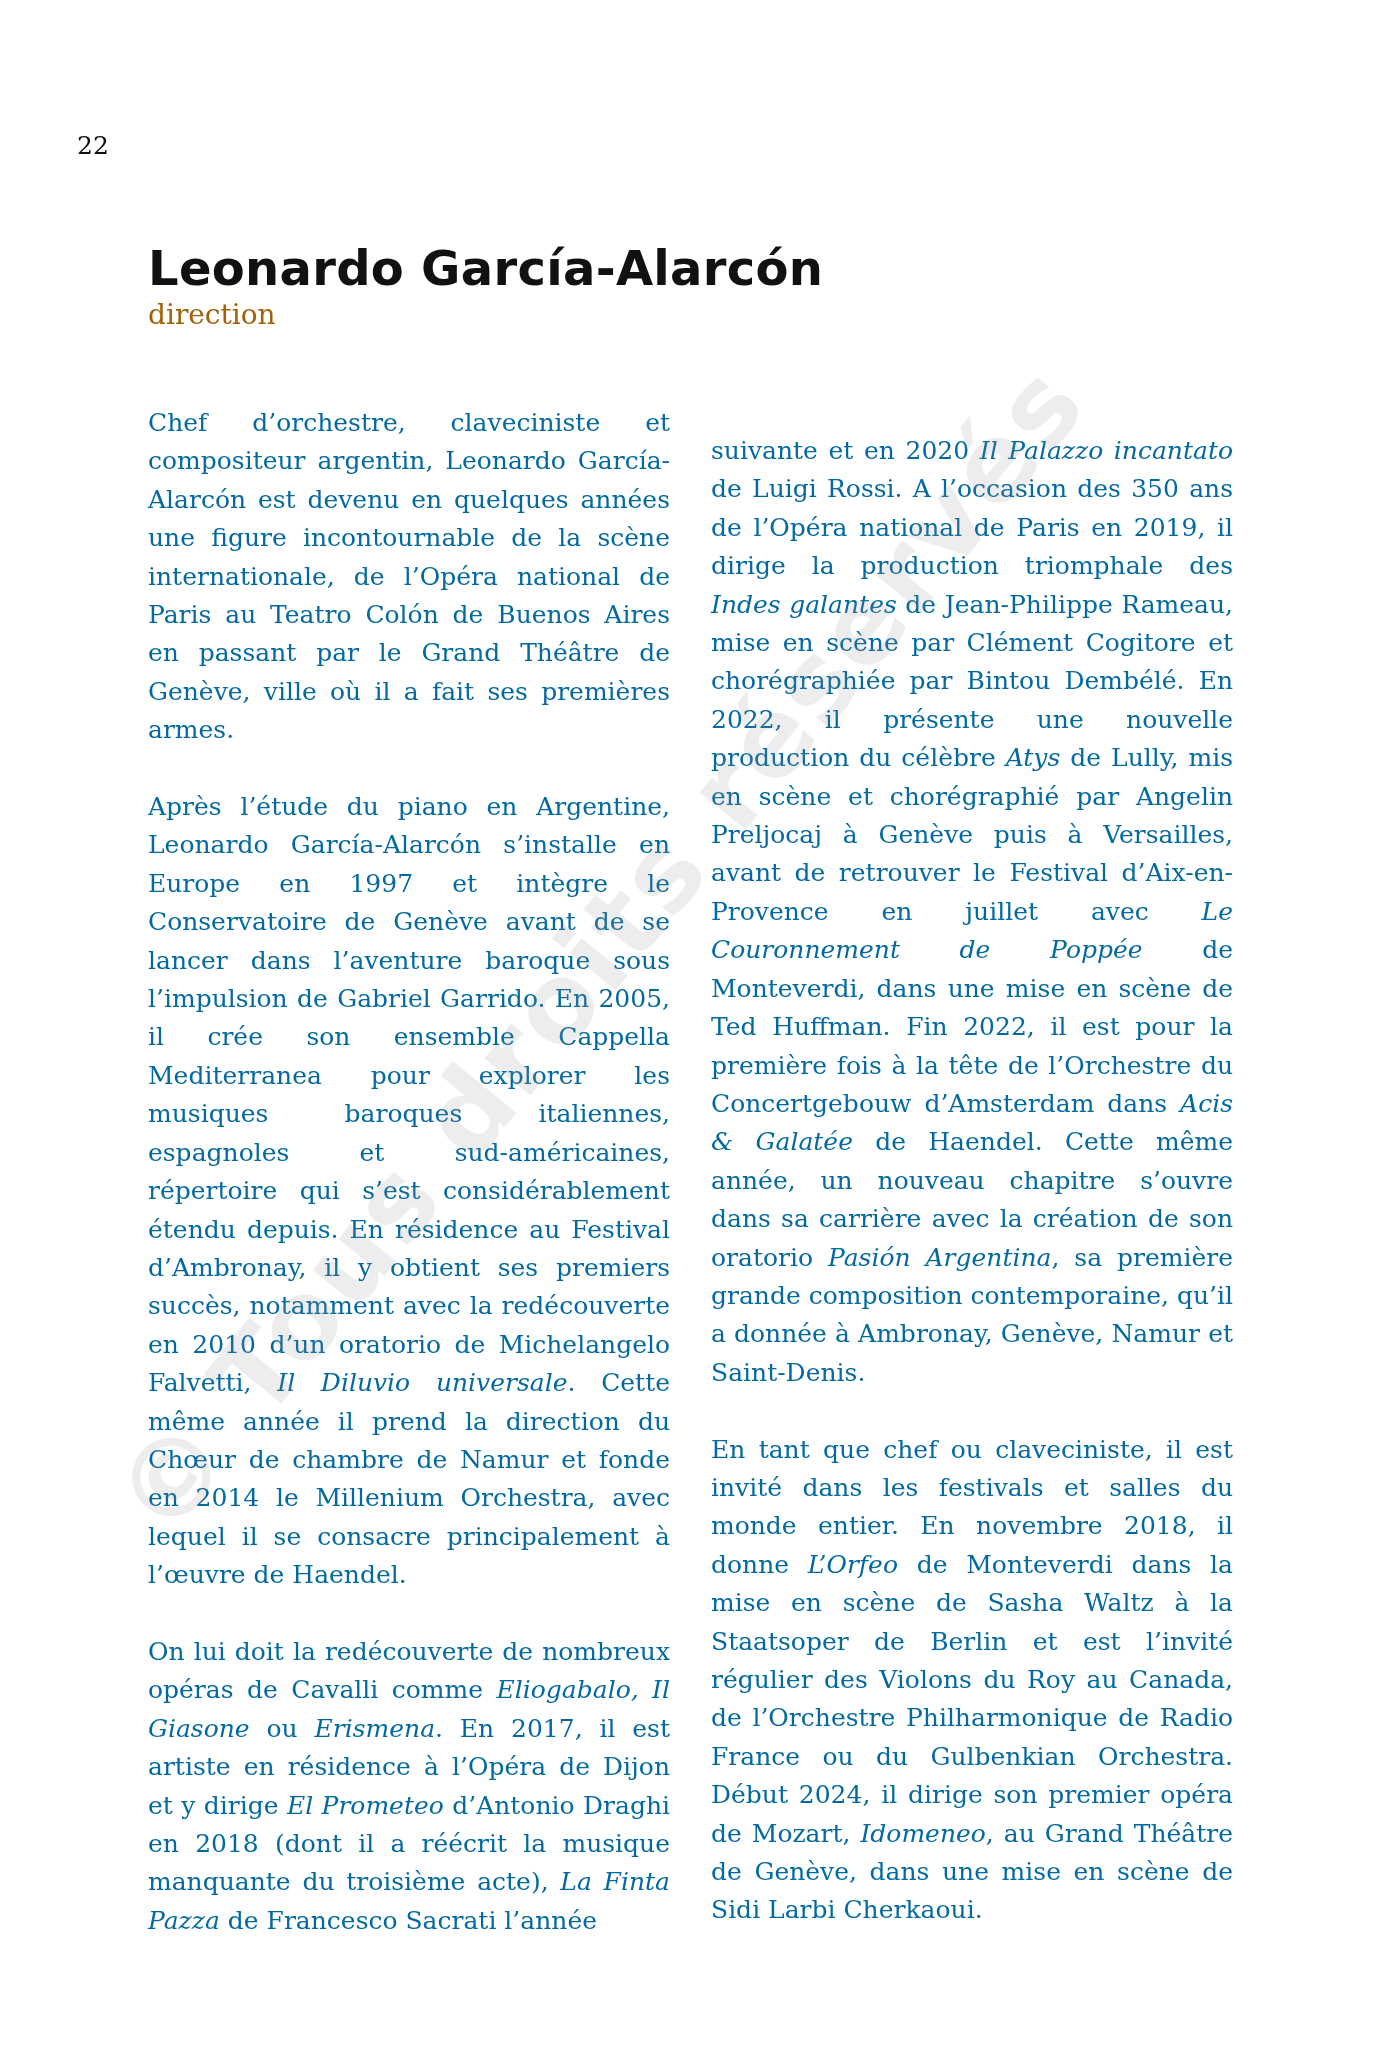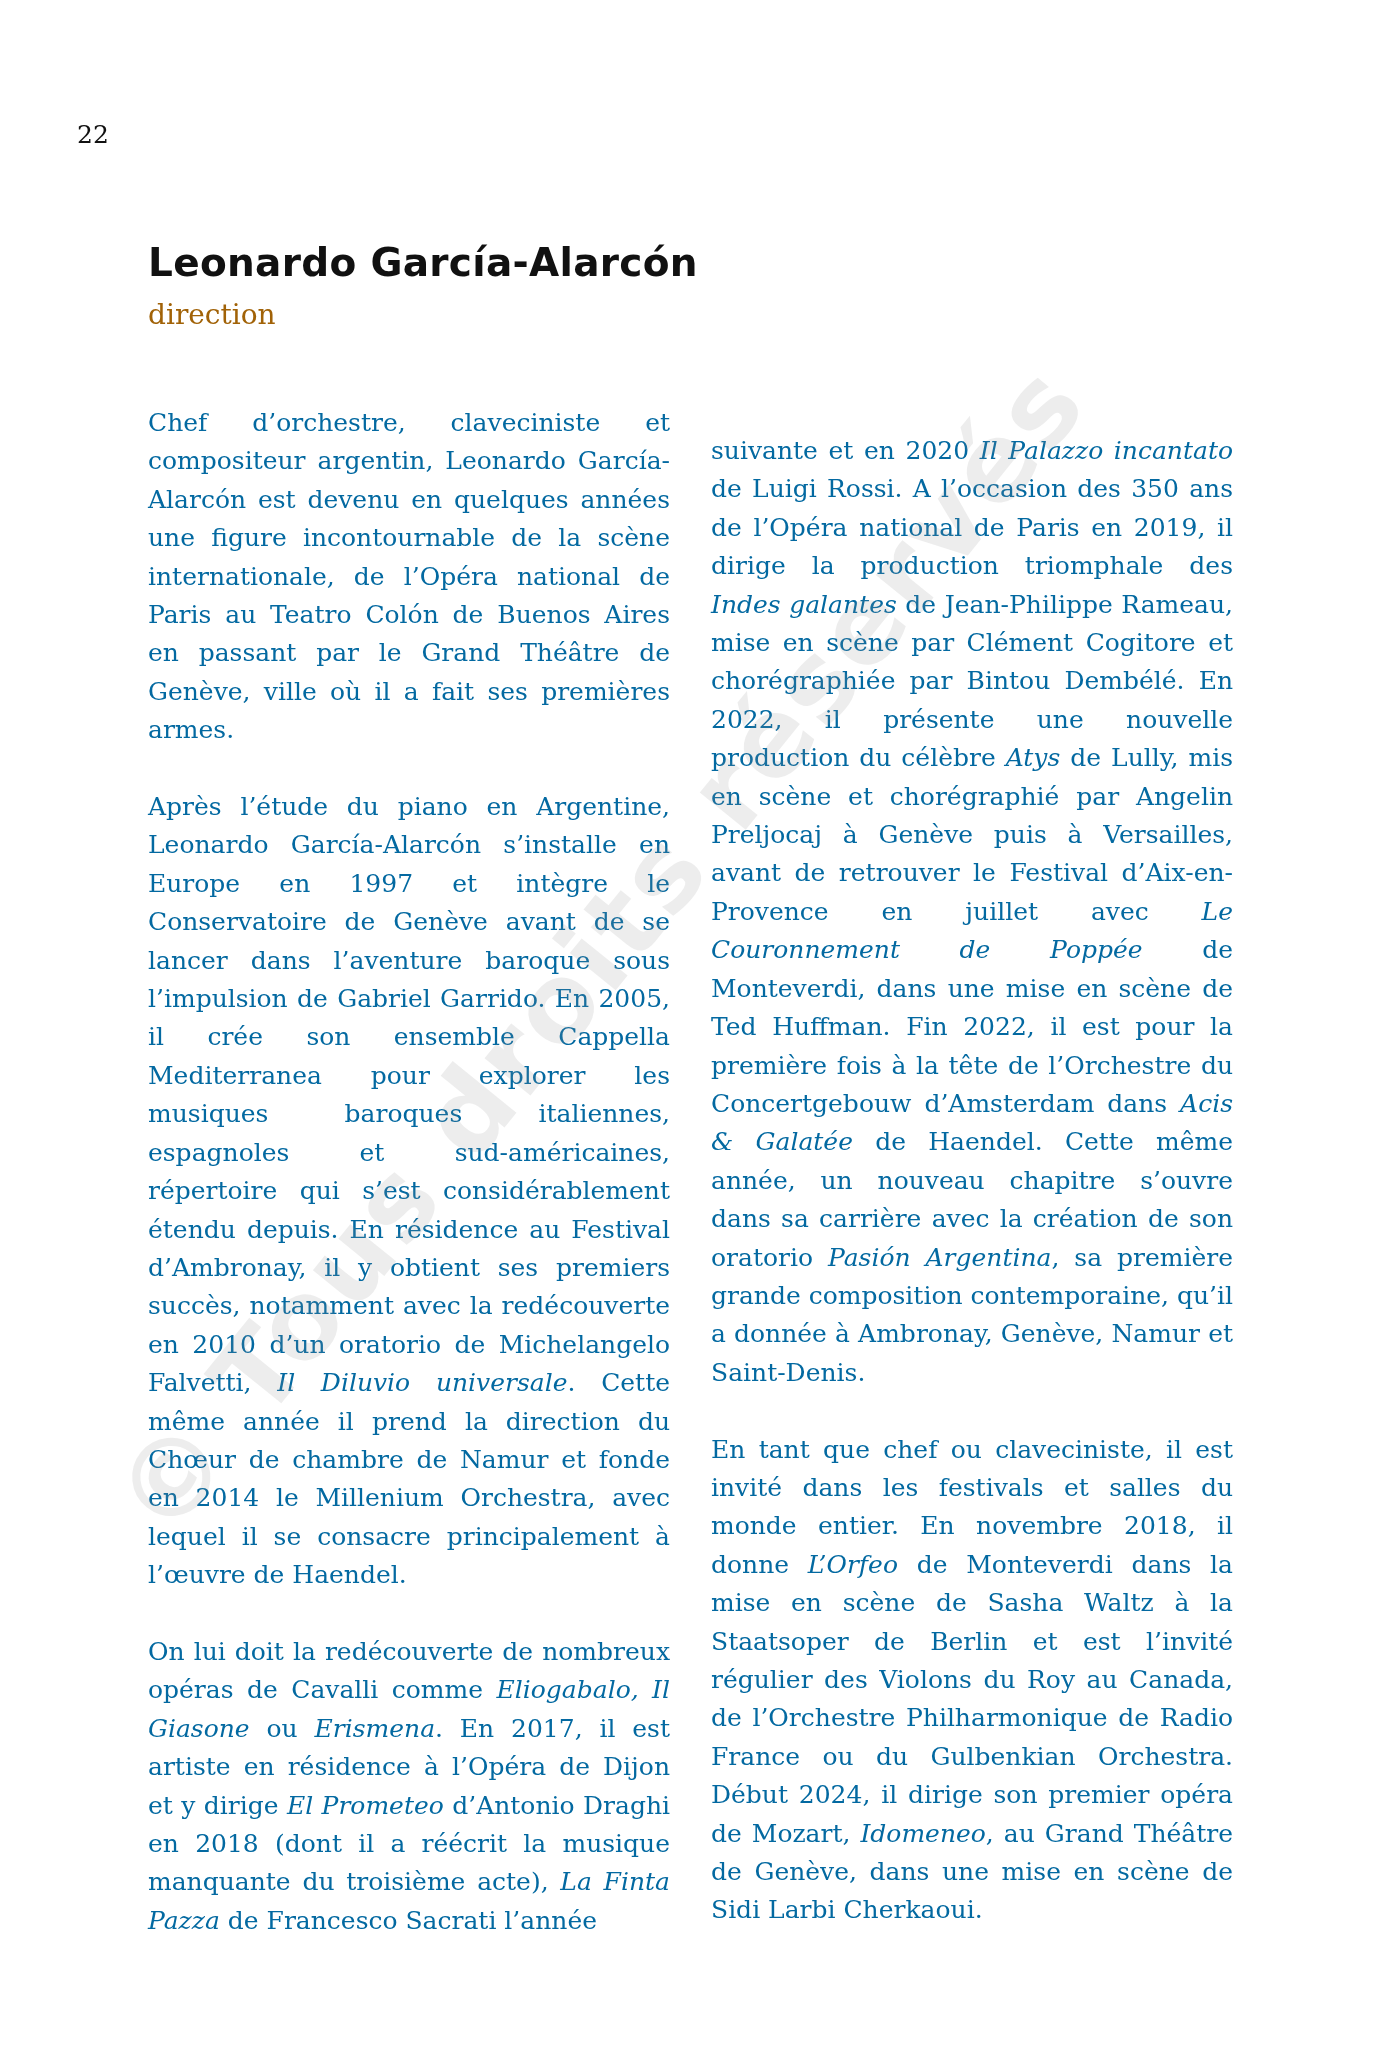--- a/index.html
+++ b/index.html
@@ -1,31 +1,31 @@
 <!DOCTYPE html>
 <html><head>
 <meta charset="utf-8">
 <style>
   html, body { margin: 0; padding: 0; background: #ffffff; }
   body { width: 1378px; height: 2067px; position: relative; overflow: hidden; }
   .page { position: absolute; left: 0; top: 0; width: 1378px; height: 2067px; }
   .running-head {
     position: absolute; left: 77px; top: 120px; height: 40px;
-    display: flex; align-items: flex-start;
+    display: flex; align-items: flex-end;
   }
   .page-number {
     font-family: "DejaVu Serif", serif; font-size: 25px; color: #111; width: 73px;
   }
   .running-title {
     font-family: "Liberation Sans", sans-serif; font-size: 28px; color: #2e5d9a; letter-spacing: 0.2px;
   }
   .running-title .sep { margin: 0 12px; }
   .bio-name {
     position: absolute; left: 148px; top: 240px;
-    font-family: "DejaVu Sans", sans-serif; font-weight: bold; font-size: 39px; color: #111;
+    font-family: "DejaVu Sans", sans-serif; font-weight: bold; font-size: 48px; color: #111;
     letter-spacing: 0.3px;
   }
   .bio-role {
     position: absolute; left: 148px; top: 298px;
     font-family: "DejaVu Serif", serif; font-size: 28px; color: #a16207;
   }
   .col {
     position: absolute; top: 404px; width: 522px;
     font-family: "DejaVu Serif", serif; font-size: 25px; line-height: 38.4px; color: #0369a1;
     text-align: justify; hyphens: none;

